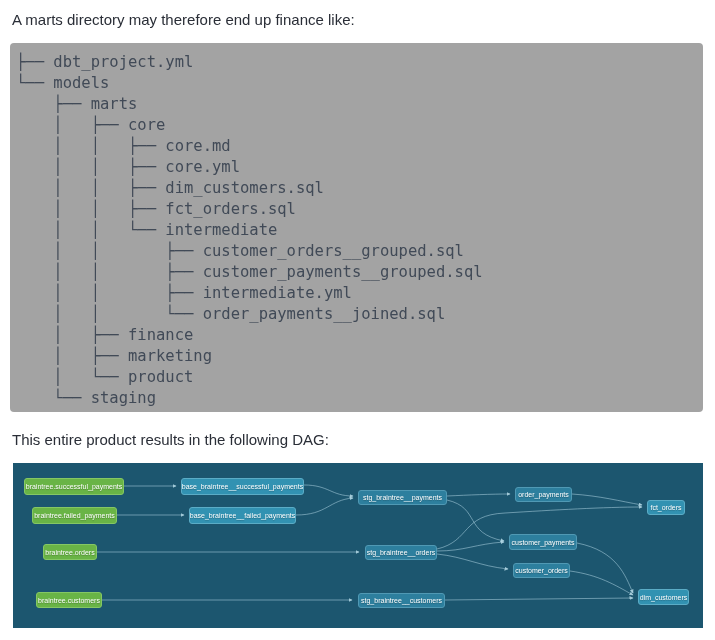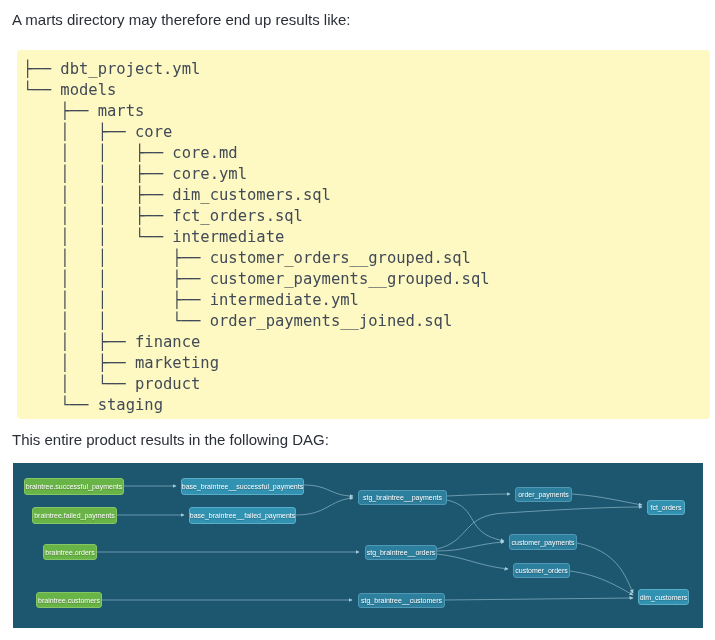--- a/index.html
+++ b/index.html
@@ -19,24 +19,24 @@
     color: #2a2e37;
   }
   #intro-para { top: 10px; }
   #dag-para { top: 430px; }
 
   .codeblock {
     position: absolute;
     left: 10px; top: 43px;
     width: 693px; height: 369px;
     box-sizing: border-box;
-    background: #fef9c3;
+    background: #a3a3a3;
     border-radius: 4px;
     padding: 9px 8px 8px 6px;
-    margin: 7px;
+    margin: 0;
     overflow: hidden;
   }
   .codeblock code {
     font-family: "DejaVu Sans Mono", monospace;
     font-size: 15.5px;
     line-height: 21px;
     color: #414a57;
     white-space: pre;
     display: block;
   }
@@ -69,21 +69,21 @@
   }
   .node.source { background: #69b446; border: 1px solid #85c764; }
   .node.model  { background: #3292b2; border: 1px solid #5bacc6; }
   .node.muted  { background: #2d7f9e; border: 1px solid #5099b4; }
 </style>
 </head>
 <body>
 
 <main>
 
-  <p class="para" id="intro-para">A marts directory may therefore end up results like:</p>
+  <p class="para" id="intro-para">A marts directory may therefore end up finance like:</p>
 
   <pre class="codeblock"><code>├── dbt_project.yml
 └── models
     ├── marts
     │   ├── core
     │   │   ├── core.md
     │   │   ├── core.yml
     │   │   ├── dim_customers.sql
     │   │   ├── fct_orders.sql
     │   │   └── intermediate

